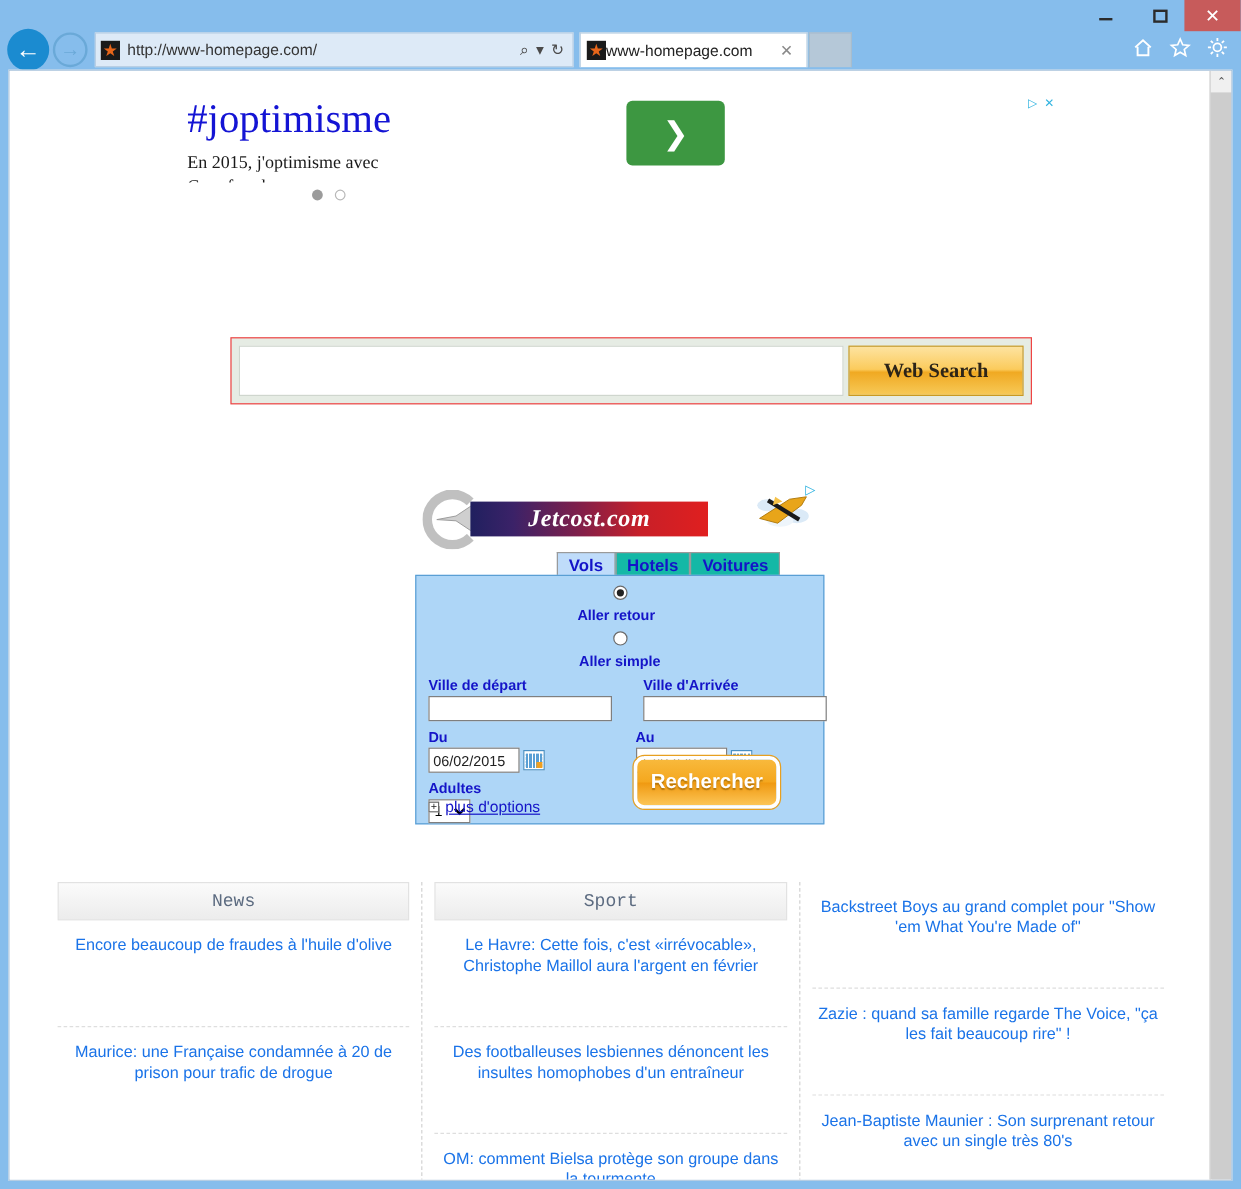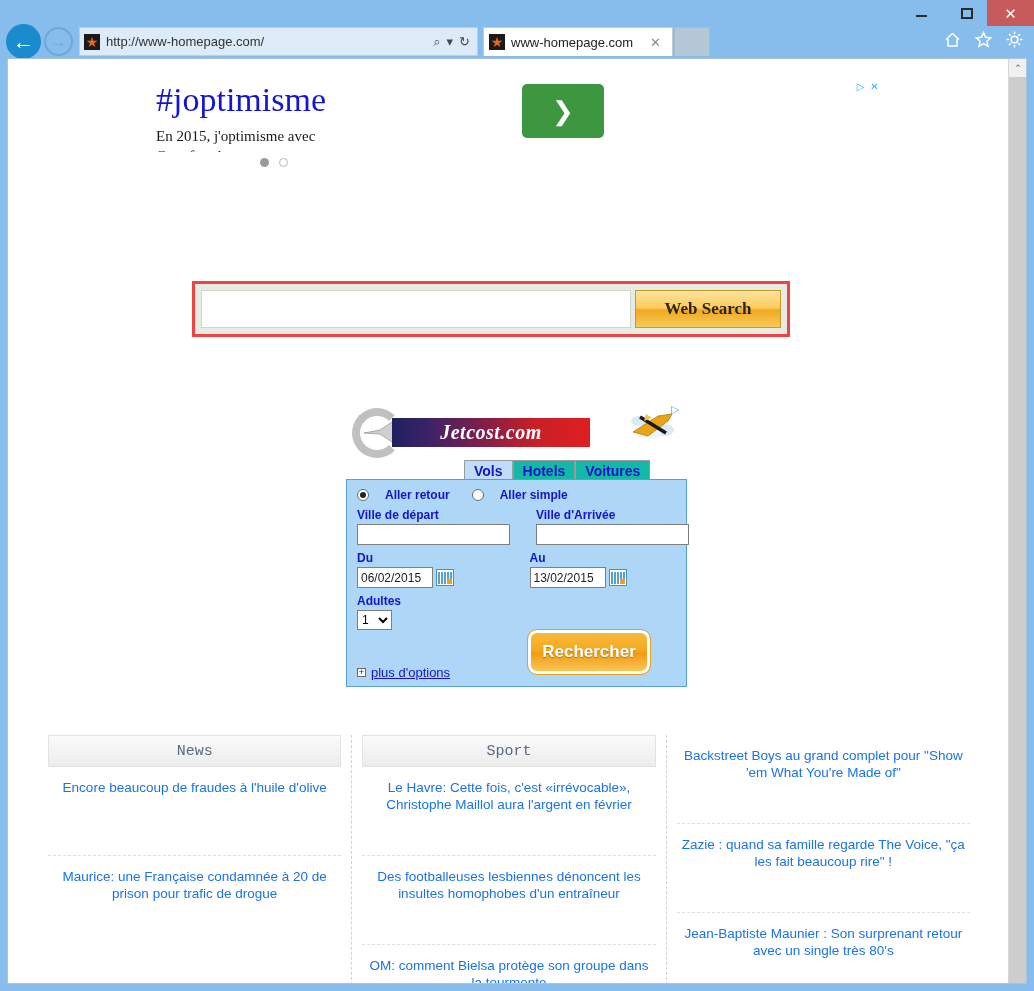--- a/index.html
+++ b/index.html
@@ -74,21 +74,21 @@
   .addr-icon { color: #4a4a4a; font-size: 13px; padding: 0 3px; }
   #tab-strip {
     position: absolute; left: 483px; top: 2px;
     height: 30px; display: flex; align-items: flex-start;
   }
   #tab-1 {
     width: 190px; height: 29px;
     background: #fff; border: 1px solid #b7cee2; border-bottom: none;
     display: flex; align-items: center; padding: 0 5px;
   }
-  #tab-title { flex: 1 1 auto; margin-left: 6px; font-size: 13px; color: #222;
+  #tab-title { flex: 1 1 auto; font-size: 13px; color: #222;
     white-space: nowrap; overflow: hidden; }
   #tab-close { color: #8a8a8a; font-size: 13px; padding: 0 6px; }
   #newtab {
     width: 36px; height: 29px; background: #b5c8d8; border: 1px solid #a7bccd;
     border-bottom: none; margin-left: 1px;
   }
   #chrome-icons {
     position: absolute; right: 10px; top: 5px;
     display: flex; gap: 12px; align-items: center; color: #fff;
   }
@@ -157,22 +157,22 @@
   }
   .ac-box {
     width: 11px; height: 11px;
     display: flex; align-items: center; justify-content: center;
     color: #30b3e0; font-size: 10px; line-height: 1;
   }
 
   
   #searchwrap {
     position: absolute; left: 184px; top: 222px;
-    width: 598px; height: 56px;
-    background: #e6ece4; border: 3px solid #ef4444;
+    width: 668px; height: 56px;
+    background: #e6ece4; border: 1px solid #ef4444;
     padding: 6px;
     display: flex; align-items: stretch; gap: 4px;
   }
   #search-input {
     flex: 1 1 auto; height: 100%;
     background: #fff; border: 1px solid #cfd6ce;
     font-size: 14px; padding: 0 6px; color: #222;
     font-family: "Liberation Sans", sans-serif;
   }
   #search-btn {
@@ -235,21 +235,21 @@
     border: 1px solid #9a9a9a; border-bottom: none;
     background: #14b8a6;
   }
   .jc-tab.active { background: #bfdcfa; }
   #jc-form {
     position: absolute; left: 0px; top: 75px;
     width: 341px; height: 208px;
     background: #aed6f7; border: 1px solid #5a9fd4;
     padding: 8px 10px;
   }
-  .jc-radio-row { display: flex; align-items: center; gap: 16px; margin-bottom: 6px; }
+  .jc-radio-row { display: flex; align-items: center; gap: 6px; margin-bottom: 6px; flex-direction: column; }
   .jc-radio {
     width: 12px; height: 12px; border-radius: 50%;
     border: 1px solid #6b6b6b; background: #fff;
     display: flex; align-items: center; justify-content: center;
   }
   .jc-radio.sel::after { content: ""; width: 6px; height: 6px; border-radius: 50%; background: #222; }
   .jc-lbl { font-size: 12px; font-weight: bold; color: #1414c8; }
   .jc-lbl.spacer { margin-right: 6px; }
   .jc-cols { display: flex; gap: 26px; }
   .jc-col { width: 153px; }

